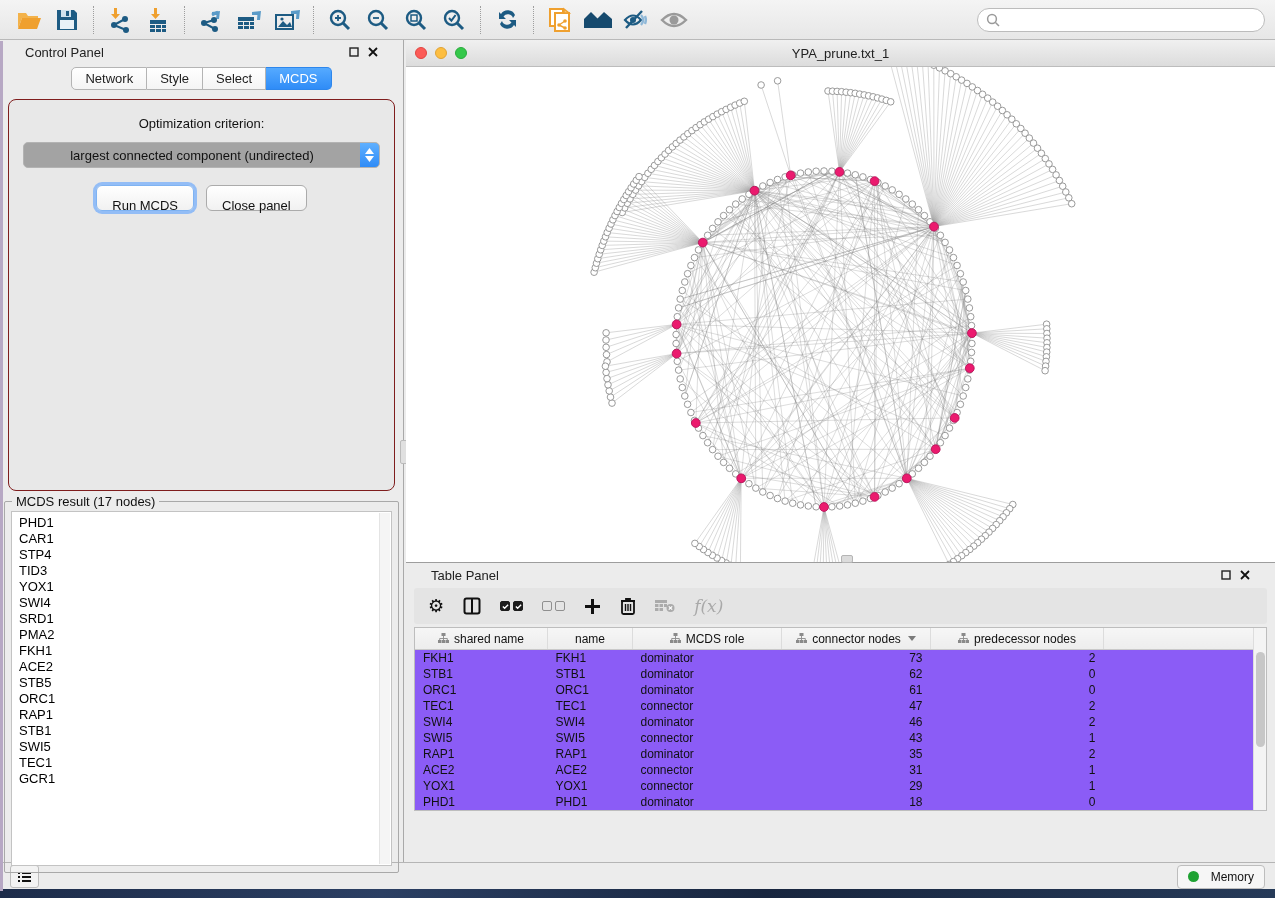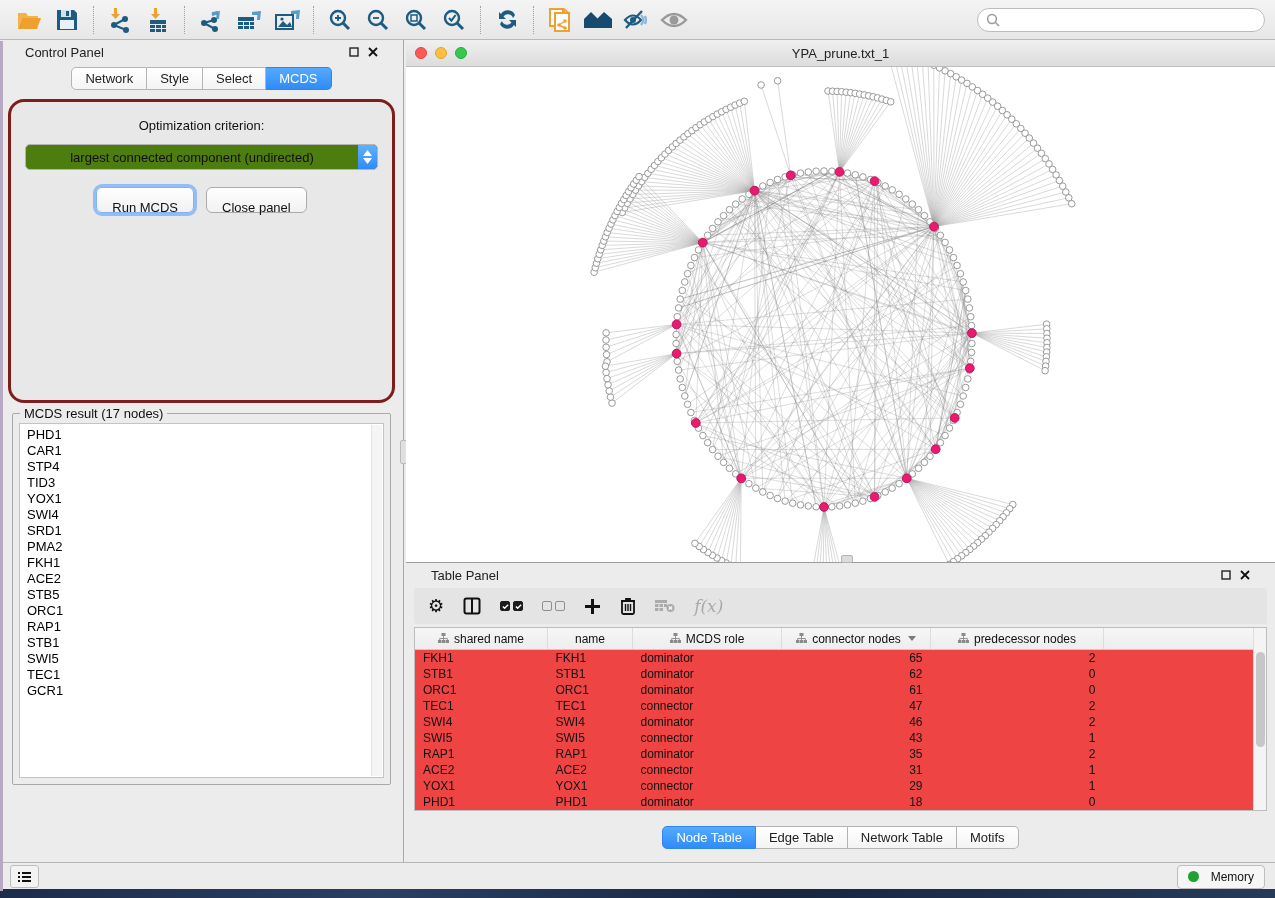--- a/index.html
+++ b/index.html
@@ -24,29 +24,29 @@
   .rightcol{flex:1;display:flex;flex-direction:column;min-width:0}
 
   
   .panel-header{height:24px;display:flex;align-items:center;padding:0 25px;font-size:13px;color:#222;flex:0 0 auto}
   .panel-controls{margin-left:auto;display:flex;gap:9px;align-items:center}
   .cp-tabs{display:flex;justify-content:center;margin-top:3px;flex:0 0 auto}
   .seg-tab{font-size:13px;padding:3px 13px;background:linear-gradient(#fff,#f4f4f4);border:1px solid #b4b4b4;border-left-width:0;color:#222;cursor:default}
   .seg-tab:first-child{border-left-width:1px;border-radius:5px 0 0 5px}
   .seg-tab:last-child{border-radius:0 5px 5px 0}
   .seg-tab.active{background:linear-gradient(#55aaff,#2f8cf7);border-color:#2d86ec;color:#fff}
-  .cp-inner{margin:9px 8px 0;background:#e8e8e8;border:3px solid #7f1d1d;border-radius:16px;height:304px;box-sizing:border-box;text-align:center;padding-top:16px;flex:0 0 auto}
+  .cp-inner{margin:9px 8px 0;background:#e8e8e8;border:1px solid #7f1d1d;border-radius:8px;height:392px;box-sizing:border-box;text-align:center;padding-top:16px;flex:0 0 auto}
   .opt-label{font-size:13px;color:#111}
-  .dropdown{margin:11px 14px 17px;height:24px;background:#4d7c0f;border:1px solid #b3b3b3;border-radius:5px;display:flex;align-items:center;overflow:hidden}
+  .dropdown{margin:11px 14px 17px;height:24px;background:#a3a3a3;border:1px solid #b3b3b3;border-radius:5px;display:flex;align-items:center;overflow:hidden}
   .dropdown .dd-text{flex:1;text-align:center;font-size:13px;color:#111;white-space:nowrap}
   .dd-stepper{width:19px;height:24px;background:linear-gradient(#5fb0ff,#2f8cf7);display:flex;flex-direction:column;align-items:center;justify-content:center;gap:2px;border-radius:0 4px 4px 0}
   .btn-row{display:flex;justify-content:center;gap:12px;margin-top:15px}
   .push-btn{font-size:13px;height:24px;padding:12px 15px;background:linear-gradient(#ffffff,#f1f1f1);border:1px solid #ababab;border-radius:6px;color:#111}
   .push-btn.focused{box-shadow:0 0 0 3px rgba(90,160,255,.6);border-color:#7fb3f2}
-  .mcds-group{margin:10px 12px 0;border:1px solid #a9a9a9;border-radius:2px;position:relative;height:372px;box-sizing:border-box;flex:0 0 auto}
+  .mcds-group{margin:10px 4px 0;border:1px solid #a9a9a9;border-radius:2px;position:relative;height:372px;box-sizing:border-box;flex:0 0 auto}
   .mcds-group-title{position:absolute;top:-8px;left:7px;background:#ececec;padding:0 4px;font-size:13px;color:#111}
   .mcds-list{position:absolute;left:6px;right:6px;top:9px;bottom:6px;background:#fff;border:1px solid #c3c3c3;font-size:13px;line-height:16px;padding:3px 0 0 7px;overflow:hidden}
   .mcds-scroll{position:absolute;top:1px;bottom:1px;right:1px;width:10px;background:#f5f5f5;border-left:1px solid #e4e4e4}
   .mcds-item{height:16px}
 
   
   .netwin{height:523px;display:flex;flex-direction:column;border-bottom:1px solid #9d9d9d;box-sizing:border-box}
   .net-titlebar{height:26px;background:linear-gradient(#f0f0f0,#dcdcdc);border-bottom:1px solid #bcbcbc;display:flex;align-items:center;padding:0 9px;position:relative;flex:0 0 auto}
   .traffic{display:flex;gap:8px}
   .traffic span{width:12px;height:12px;border-radius:50%;display:block}
@@ -56,21 +56,21 @@
   .net-title{position:absolute;left:0;right:0;text-align:center;font-size:13px;color:#222}
   .net-canvas{flex:1;background:#fff;position:relative;overflow:hidden}
   .net-canvas svg{position:absolute;left:0;top:0}
   .h-handle{position:absolute;left:50%;bottom:-1px;width:10px;height:6px;background:#dcdcdc;border:1px solid #b5b5b5;border-radius:2px;z-index:3}
 
   
   .table-panel{flex:1;display:flex;flex-direction:column;background:#ececec;min-height:0}
   .tp-toolbar{height:36px;margin:1px 8px 0;background:#e4e4e4;border-radius:3px;display:flex;align-items:center;gap:19px;padding:0 14px;flex:0 0 auto}
   .tp-icon{display:flex;align-items:center;justify-content:center}
   .fx{font-family:"DejaVu Serif",serif;font-style:italic;font-size:17px;color:#a9a9a9}
-  .tbl-wrap{margin:3px 8px 8px;background:#ef4444;border:1px solid #bdbdbd;position:relative;height:184px;box-sizing:border-box;overflow:hidden;flex:0 0 auto}
+  .tbl-wrap{margin:3px 8px 16px;background:#8b5cf6;border:1px solid #bdbdbd;position:relative;height:184px;box-sizing:border-box;overflow:hidden;flex:0 0 auto}
   table.node-table{border-collapse:collapse;table-layout:fixed;width:100%;font-size:12px;color:#111}
   .node-table thead th{height:21px;background:linear-gradient(#f6f6f6,#ededed);border-right:1px solid #dcdcdc;border-bottom:1px solid #c9c9c9;font-weight:normal;font-size:12px;padding:0;white-space:nowrap;overflow:hidden}
   .th-inner{display:flex;align-items:center;justify-content:center;gap:5px;padding:0 4px}
   .node-table td{height:16px;padding:0 8px;white-space:nowrap;overflow:hidden}
   .td-num{text-align:right}
   .sort-caret{width:0;height:0;border-left:4px solid transparent;border-right:4px solid transparent;border-top:5px solid #7a7a7a;margin-left:2px}
   .tbl-scroll{position:absolute;top:0;bottom:0;right:0;width:12px;background:#f4f4f4;border-left:1px solid #ddd}
   .tbl-thumb{position:absolute;right:1px;top:24px;width:9px;height:95px;background:#c7c7c7;border-radius:5px}
   .tp-tabs{display:flex;justify-content:center;margin-top:7px;flex:0 0 auto}
 
@@ -770,21 +770,21 @@
                     </div>
                   </th>
                   <th></th>
                 </tr>
               </thead>
             <tbody id="tbl-body">
                 <tr>
                   <td>FKH1</td>
                   <td>FKH1</td>
                   <td>dominator</td>
-                  <td class="td-num">65</td>
+                  <td class="td-num">73</td>
                   <td class="td-num">2</td>
                   <td></td>
                 </tr>
                 <tr>
                   <td>STB1</td>
                   <td>STB1</td>
                   <td>dominator</td>
                   <td class="td-num">62</td>
                   <td class="td-num">0</td>
                   <td></td>
@@ -852,26 +852,20 @@
                   <td class="td-num">18</td>
                   <td class="td-num">0</td>
                   <td></td>
                 </tr>
               </tbody>
           </table>
           <div class="tbl-scroll">
               <div class="tbl-thumb"></div>
             </div>
         </div>
-        <div class="tp-tabs" id="table-tabs">
-            <div class="seg-tab active">Node Table</div>
-            <div class="seg-tab">Edge Table</div>
-            <div class="seg-tab">Network Table</div>
-            <div class="seg-tab">Motifs</div>
-          </div>
       </div>
     </div>
   </div>
 
   <div class="statusbar">
     <span class="list-btn">
       <svg width="14" height="12" viewBox="0 0 14 12">
           <g stroke="#111" stroke-width="1.8">
             <path d="M4 2h9M4 6h9M4 10h9"></path>
           </g>

